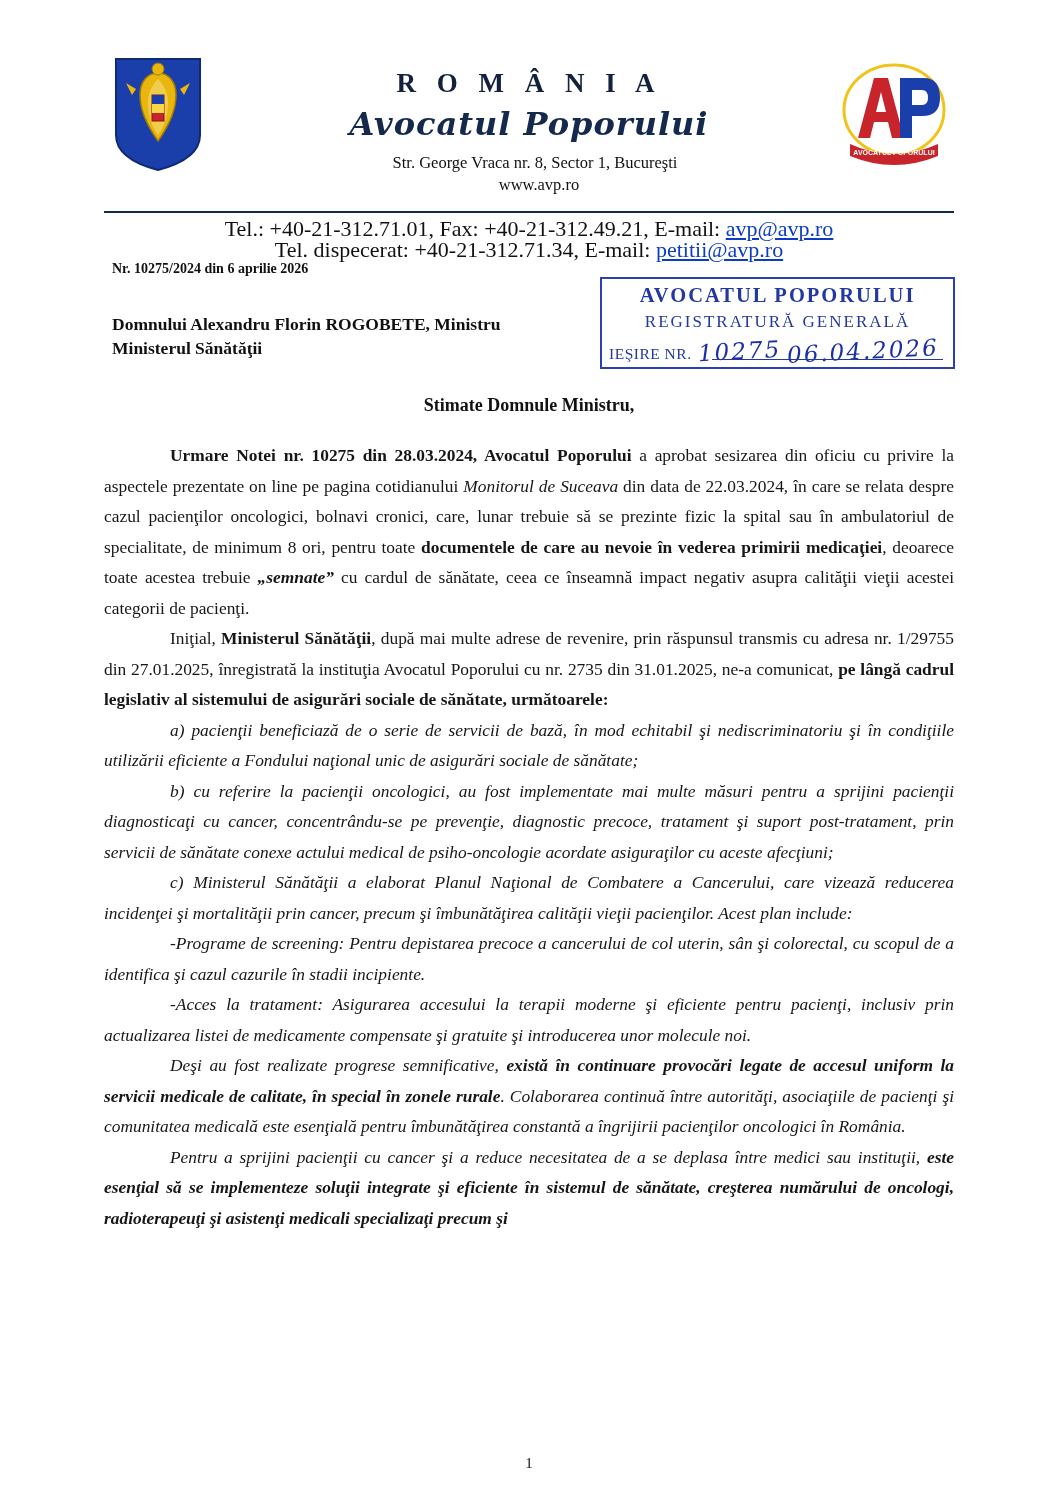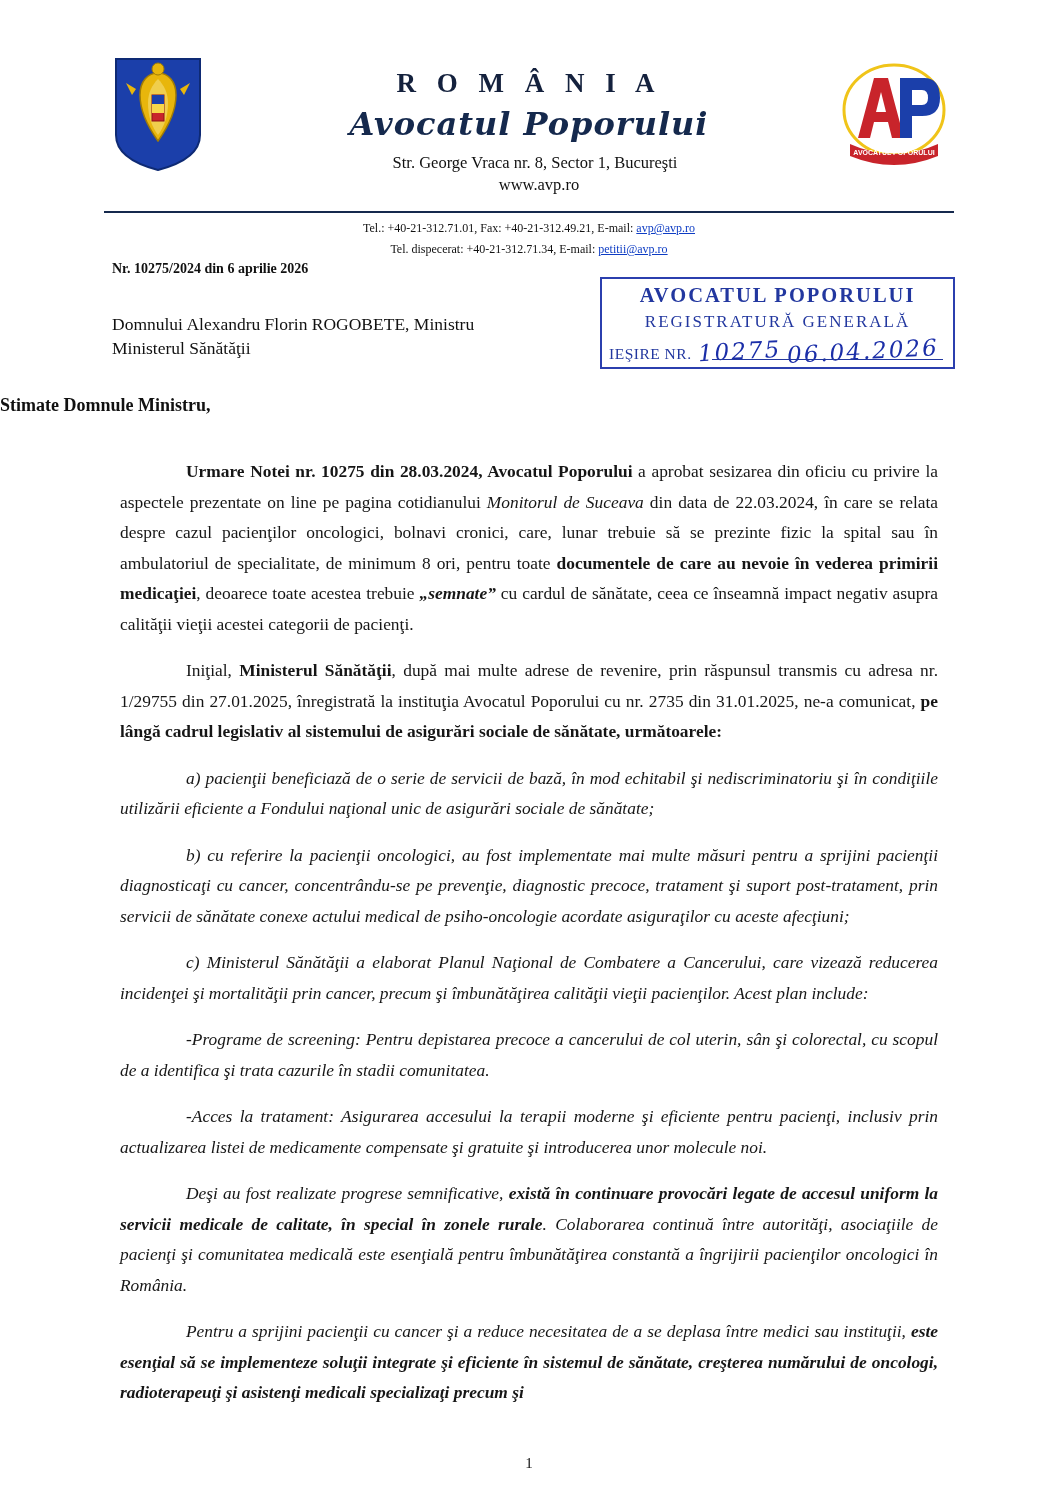--- a/index.html
+++ b/index.html
@@ -83,21 +83,21 @@
     right: 104px;
     top: 211px;
     border-top: 2.2px solid #15294d;
   }
   .contact {
     position: absolute;
     left: 0;
     right: 0;
     top: 218px;
     text-align: center;
-    font-size: 12px;
+    font-size: 22px;
     line-height: 21px;
     color: #111;
   }
   .contact a {
     color: #0d3cc4;
     text-decoration: underline;
   }
 
   
   .nr {
@@ -106,21 +106,21 @@
     top: 261px;
     font-size: 14px;
     font-weight: bold;
     color: #111;
   }
   .addressee {
     position: absolute;
     left: 112px;
     top: 312px;
     font-size: 17.5px;
-    font-weight: normal;
+    font-weight: bold;
     line-height: 24px;
     color: #111;
   }
 
   
   .stamp {
     position: absolute;
     left: 600px;
     top: 277px;
     width: 355px;
@@ -167,36 +167,37 @@
     top: 80px;
     border-bottom: 1.5px solid #22379f;
   }
 
   
   .salute {
     position: absolute;
     left: 0;
     right: 0;
     top: 395px;
+    text-align: center;
     font-size: 18px;
     font-weight: bold;
     color: #111;
   }
   .body-text {
     position: absolute;
     left: 104px;
     right: 104px;
     top: 440px;
     font-size: 17.4px;
     line-height: 30.5px;
     text-align: justify;
     color: #161616;
   }
   .body-text p {
-    margin: 16px;
+    margin: 0;
     text-indent: 66px;
   }
   .b { font-weight: bold; }
   .i { font-style: italic; }
   .bi { font-weight: bold; font-style: italic; }
 
   .footer-num {
     position: absolute;
     left: 0;
     right: 0;
@@ -275,21 +276,21 @@
   </div>
 
   <div class="salute">Stimate Domnule Ministru,</div>
 
   <div class="body-text">
       <p><span class="b">Urmare Notei nr. 10275 din 28.03.2024, Avocatul Poporului</span><span> a aprobat sesizarea din oficiu cu privire la aspectele prezentate on line pe pagina cotidianului </span><span class="i">Monitorul de Suceava</span><span> din data de 22.03.2024, în care se relata despre cazul pacienţilor oncologici, bolnavi cronici, care, lunar trebuie să se prezinte fizic la spital sau în ambulatoriul de specialitate, de minimum 8 ori, pentru toate </span><span class="b">documentele de care au nevoie în vederea primirii medicaţiei</span><span>, deoarece toate acestea trebuie </span><span class="bi">„semnate”</span><span> cu cardul de sănătate, ceea ce înseamnă impact negativ asupra calităţii vieţii acestei categorii de pacienţi.</span></p>
       <p><span>Iniţial, </span><span class="b">Ministerul Sănătăţii</span><span>, după mai multe adrese de revenire, prin răspunsul transmis cu adresa nr. 1/29755 din 27.01.2025, înregistrată la instituţia Avocatul Poporului cu nr. 2735 din 31.01.2025, ne-a comunicat, </span><span class="b">pe lângă cadrul legislativ al sistemului de asigurări sociale de sănătate, următoarele:</span></p>
       <p><span class="i">a) pacienţii beneficiază de o serie de servicii de bază, în mod echitabil şi nediscriminatoriu şi în condiţiile utilizării eficiente a Fondului naţional unic de asigurări sociale de sănătate;</span></p>
       <p><span class="i">b) cu referire la pacienţii oncologici, au fost implementate mai multe măsuri pentru a sprijini pacienţii diagnosticaţi cu cancer, concentrându-se pe prevenţie, diagnostic precoce, tratament şi suport post-tratament, prin servicii de sănătate conexe actului medical de psiho-oncologie acordate asiguraţilor cu aceste afecţiuni;</span></p>
       <p><span class="i">c) Ministerul Sănătăţii a elaborat Planul Naţional de Combatere a Cancerului, care vizează reducerea incidenţei şi mortalităţii prin cancer, precum şi îmbunătăţirea calităţii vieţii pacienţilor. Acest plan include:</span></p>
-      <p><span class="i">-Programe de screening: Pentru depistarea precoce a cancerului de col uterin, sân şi colorectal, cu scopul de a identifica şi trata cazurile în stadii comunitatea.</span></p>
+      <p><span class="i">-Programe de screening: Pentru depistarea precoce a cancerului de col uterin, sân şi colorectal, cu scopul de a identifica şi cazul cazurile în stadii incipiente.</span></p>
       <p><span class="i">-Acces la tratament: Asigurarea accesului la terapii moderne şi eficiente pentru pacienţi, inclusiv prin actualizarea listei de medicamente compensate şi gratuite şi introducerea unor molecule noi.</span></p>
       <p><span class="i">Deşi au fost realizate progrese semnificative, </span><span class="bi">există în continuare provocări legate de accesul uniform la servicii medicale de calitate, în special în zonele rurale</span><span class="i">. Colaborarea continuă între autorităţi, asociaţiile de pacienţi şi comunitatea medicală este esenţială pentru îmbunătăţirea constantă a îngrijirii pacienţilor oncologici în România.</span></p>
       <p><span class="i">Pentru a sprijini pacienţii cu cancer şi a reduce necesitatea de a se deplasa între medici sau instituţii, </span><span class="bi">este esenţial să se implementeze soluţii integrate şi eficiente în sistemul de sănătate, creşterea numărului de oncologi, radioterapeuţi şi asistenţi medicali specializaţi precum şi</span></p>
     </div>
 
   <div class="footer-num">1</div>
 
 </div>
 
 </body></html>

